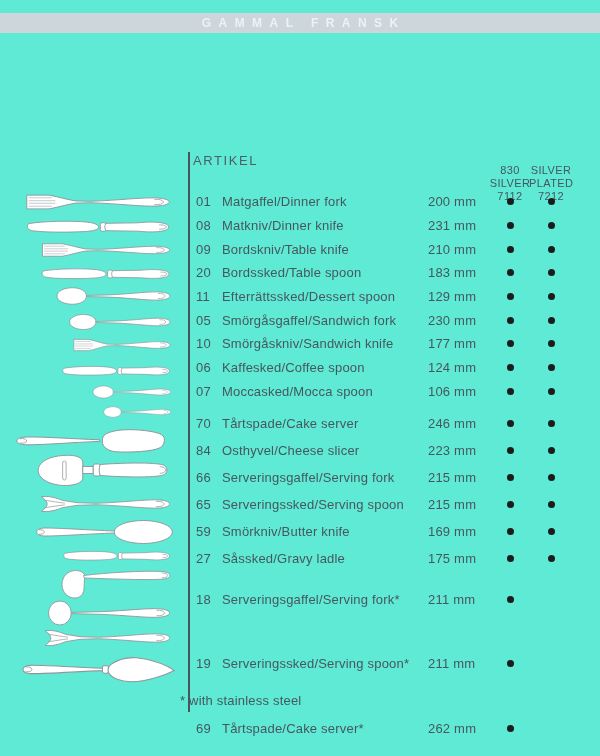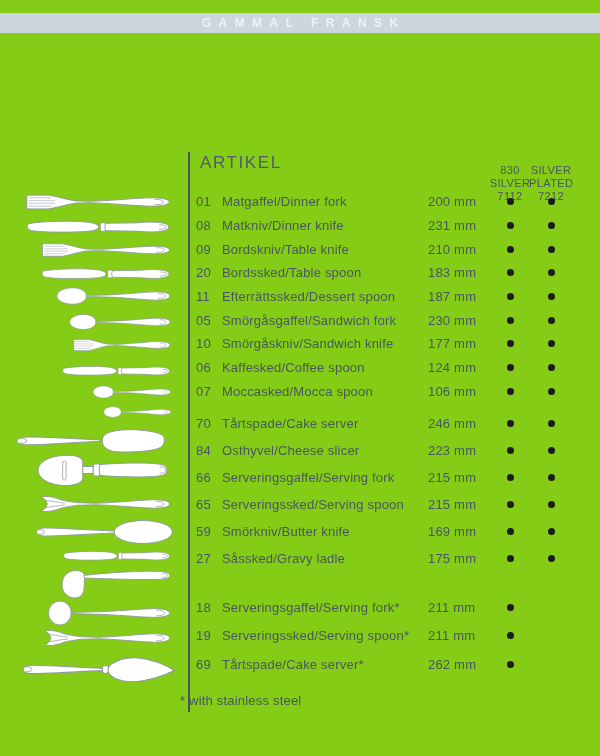--- a/index.html
+++ b/index.html
@@ -6,46 +6,46 @@
     --banner-bg:#ccd6db;
     --banner-text:#eef2f4;
     --text:#47575f;
     --rule:#4a545c;
     --dot:#1c1c1c;
     --line:#8f969b;
     --shade:#bfc5c9;
   }
   html,body{margin:0;padding:0;background:#ffffff;}
   .page{
-    position:relative;width:600px;height:756px;background:#84cc16;overflow:hidden;
+    position:relative;width:600px;height:756px;background:#5eead4;overflow:hidden;
     font-family:"Liberation Sans",sans-serif;color:var(--text);
   }
   .banner{
     position:absolute;left:0;top:13px;width:600px;height:20px;
     background:var(--banner-bg);display:flex;align-items:center;justify-content:center;
   }
   .banner-title{
     font-size:12px;font-weight:bold;letter-spacing:0.62em;color:var(--banner-text);
     text-indent:0.62em;white-space:nowrap;
   }
   .illos{position:absolute;left:0;top:185px;}
   .vrule{position:absolute;left:188px;top:152px;width:2px;height:560px;background:var(--rule);}
   .artikel{
-    position:absolute;left:200px;top:153px;font-size:17px;letter-spacing:1.6px;color:#4e5d68;
+    position:absolute;left:193px;top:153px;font-size:13px;letter-spacing:1.6px;color:#4e5d68;
   }
   .colhead{
     position:absolute;top:128px;width:44px;text-align:center;
     font-size:11px;line-height:12.8px;letter-spacing:0.4px;color:var(--text);white-space:nowrap;margin-top:36px;
   }
   .colhead.c1{left:488px;}
   .colhead.c2{left:529px;}
   #rows{position:absolute;left:188px;top:190px;width:392px;padding-left:8px;box-sizing:border-box;}
   .section{display:flex;flex-direction:column;}
   .section.s1{margin-top:7px;}
-  .section.s2{margin-top:21px;}
+  .section.s2{margin-top:13px;gap:36px;}
   .row{display:flex;align-items:center;height:23.7px;font-size:13px;letter-spacing:0.2px;color:var(--text);white-space:nowrap;}
   .s1 .row{height:27px;}
   .s2 .row{height:28.5px;}
   .code{width:26px;}
   .nm{width:206px;}
   .sz{width:64px;}
   .dc{width:36px;display:flex;justify-content:center;align-items:center;}
   .dc.dc2{width:46px;}
   .dot{width:7px;height:7px;border-radius:50%;background:var(--dot);}
   .footnote{position:absolute;left:180px;top:693px;font-size:13px;letter-spacing:0.2px;color:var(--text);}
@@ -199,21 +199,21 @@
           <span class="dc">
             <span class="dot"></span>
           </span>
           <span class="dc dc2">
             <span class="dot"></span>
           </span>
         </div>
         <div class="row">
           <span class="code">11</span>
           <span class="nm">Efterrättssked/Dessert spoon</span>
-          <span class="sz">187 mm</span>
+          <span class="sz">129 mm</span>
           <span class="dc">
             <span class="dot"></span>
           </span>
           <span class="dc dc2">
             <span class="dot"></span>
           </span>
         </div>
         <div class="row">
           <span class="code">05</span>
           <span class="nm">Smörgåsgaffel/Sandwich fork</span>

